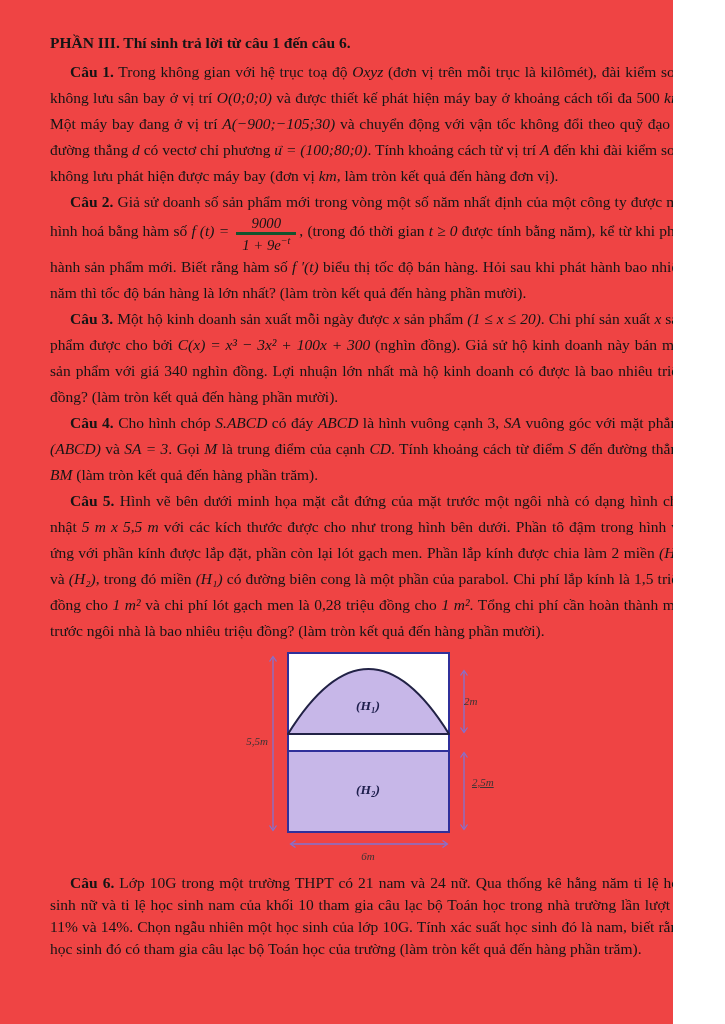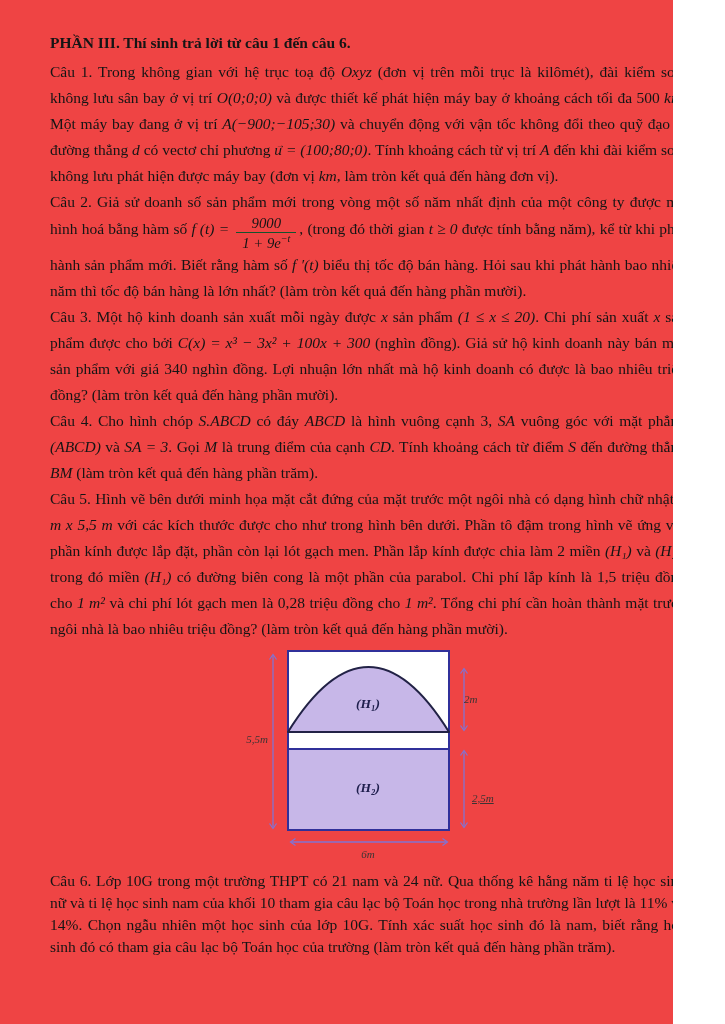--- a/index.html
+++ b/index.html
@@ -13,30 +13,30 @@
   }
   .content{padding:30px 39px 0 50px;width:636px;}
   .q{
     margin:0;
     font-size:15.5px;
     line-height:26px;
     text-align:justify;
   }
   .q.tight{line-height:22px;}
   .head{font-weight:bold;margin-bottom:3px;}
-  .seg-b{font-weight:normal;}
+  .seg-b{font-weight:bold;margin-left:20px;}
   .seg-m{font-style:italic;}
   .seg-n{font-style:normal;}
   
   .frac{
     display:inline-block;vertical-align:-0.95em;text-align:center;
     line-height:1.15;font-style:italic;margin:0 3px;font-size:0.95em;
   }
   .frac .num{display:block;padding:0 6px;}
-  .frac .den{display:block;border-top:1px solid #14532d;padding:0 6px;}
+  .frac .den{display:block;border-top:3px solid #14532d;padding:0 6px;}
   .frac sup,.q sup{font-size:0.68em;}
   
   .vec{position:relative;display:inline-block;font-style:italic;}
   .vec-arrow{position:absolute;top:-0.55em;left:0.2em;font-size:0.55em;font-style:normal;}
   
   .figure-wrap{
     position:relative;
     width:300px;height:218px;
     margin:4px auto 6px auto;
   }
@@ -91,21 +91,21 @@
         <rect class="outline" x="70" y="5" width="161" height="179"></rect>
         <path class="glass1" d="M70 86 Q150.5 -44 231 86 Z"></path>
         <rect class="glass2" x="70" y="103" width="161" height="81"></rect>
         <line class="dim" x1="55" y1="9" x2="55" y2="182" marker-start="url(#ah)" marker-end="url(#ah)"></line>
         <line class="dim" x1="246" y1="23" x2="246" y2="84" marker-start="url(#ah)" marker-end="url(#ah)"></line>
         <line class="dim" x1="246" y1="105" x2="246" y2="181" marker-start="url(#ah)" marker-end="url(#ah)"></line>
         <line class="dim" x1="73" y1="196" x2="229" y2="196" marker-start="url(#ah)" marker-end="url(#ah)"></line>
       </svg>
       <span class="fl" style="left:12px;top:87px;width:38px;text-align:right;">5,5m</span>
       <span class="fl" style="left:246px;top:47px;">2m</span>
-      <span class="fl" style="left:254px;top:146px;text-decoration:underline;">2,5m</span>
+      <span class="fl" style="left:254px;top:128px;text-decoration:underline;">2,5m</span>
       <span class="fl" style="left:120px;top:202px;width:60px;text-align:center;">6m</span>
       <span class="rl" style="left:115px;top:50px;width:70px;">(H₁)</span>
       <span class="rl" style="left:115px;top:134px;width:70px;">(H₂)</span>
     </div>
 
     <div id="q-bottom">
         <p class="q tight"><span class="seg-b">Câu 6.</span><span class="seg-n"> Lớp 10G trong một trường THPT có 21 nam và 24 nữ. Qua thống kê hằng năm ti lệ học sinh nữ và ti lệ học sinh nam của khối 10 tham gia câu lạc bộ Toán học trong nhà trường lần lượt là 11% và 14%. Chọn ngẫu nhiên một học sinh của lớp 10G. Tính xác suất học sinh đó là nam, biết rằng học sinh đó có tham gia câu lạc bộ Toán học của trường (làm tròn kết quả đến hàng phần trăm).</span></p>
       </div>
 
   </div>

